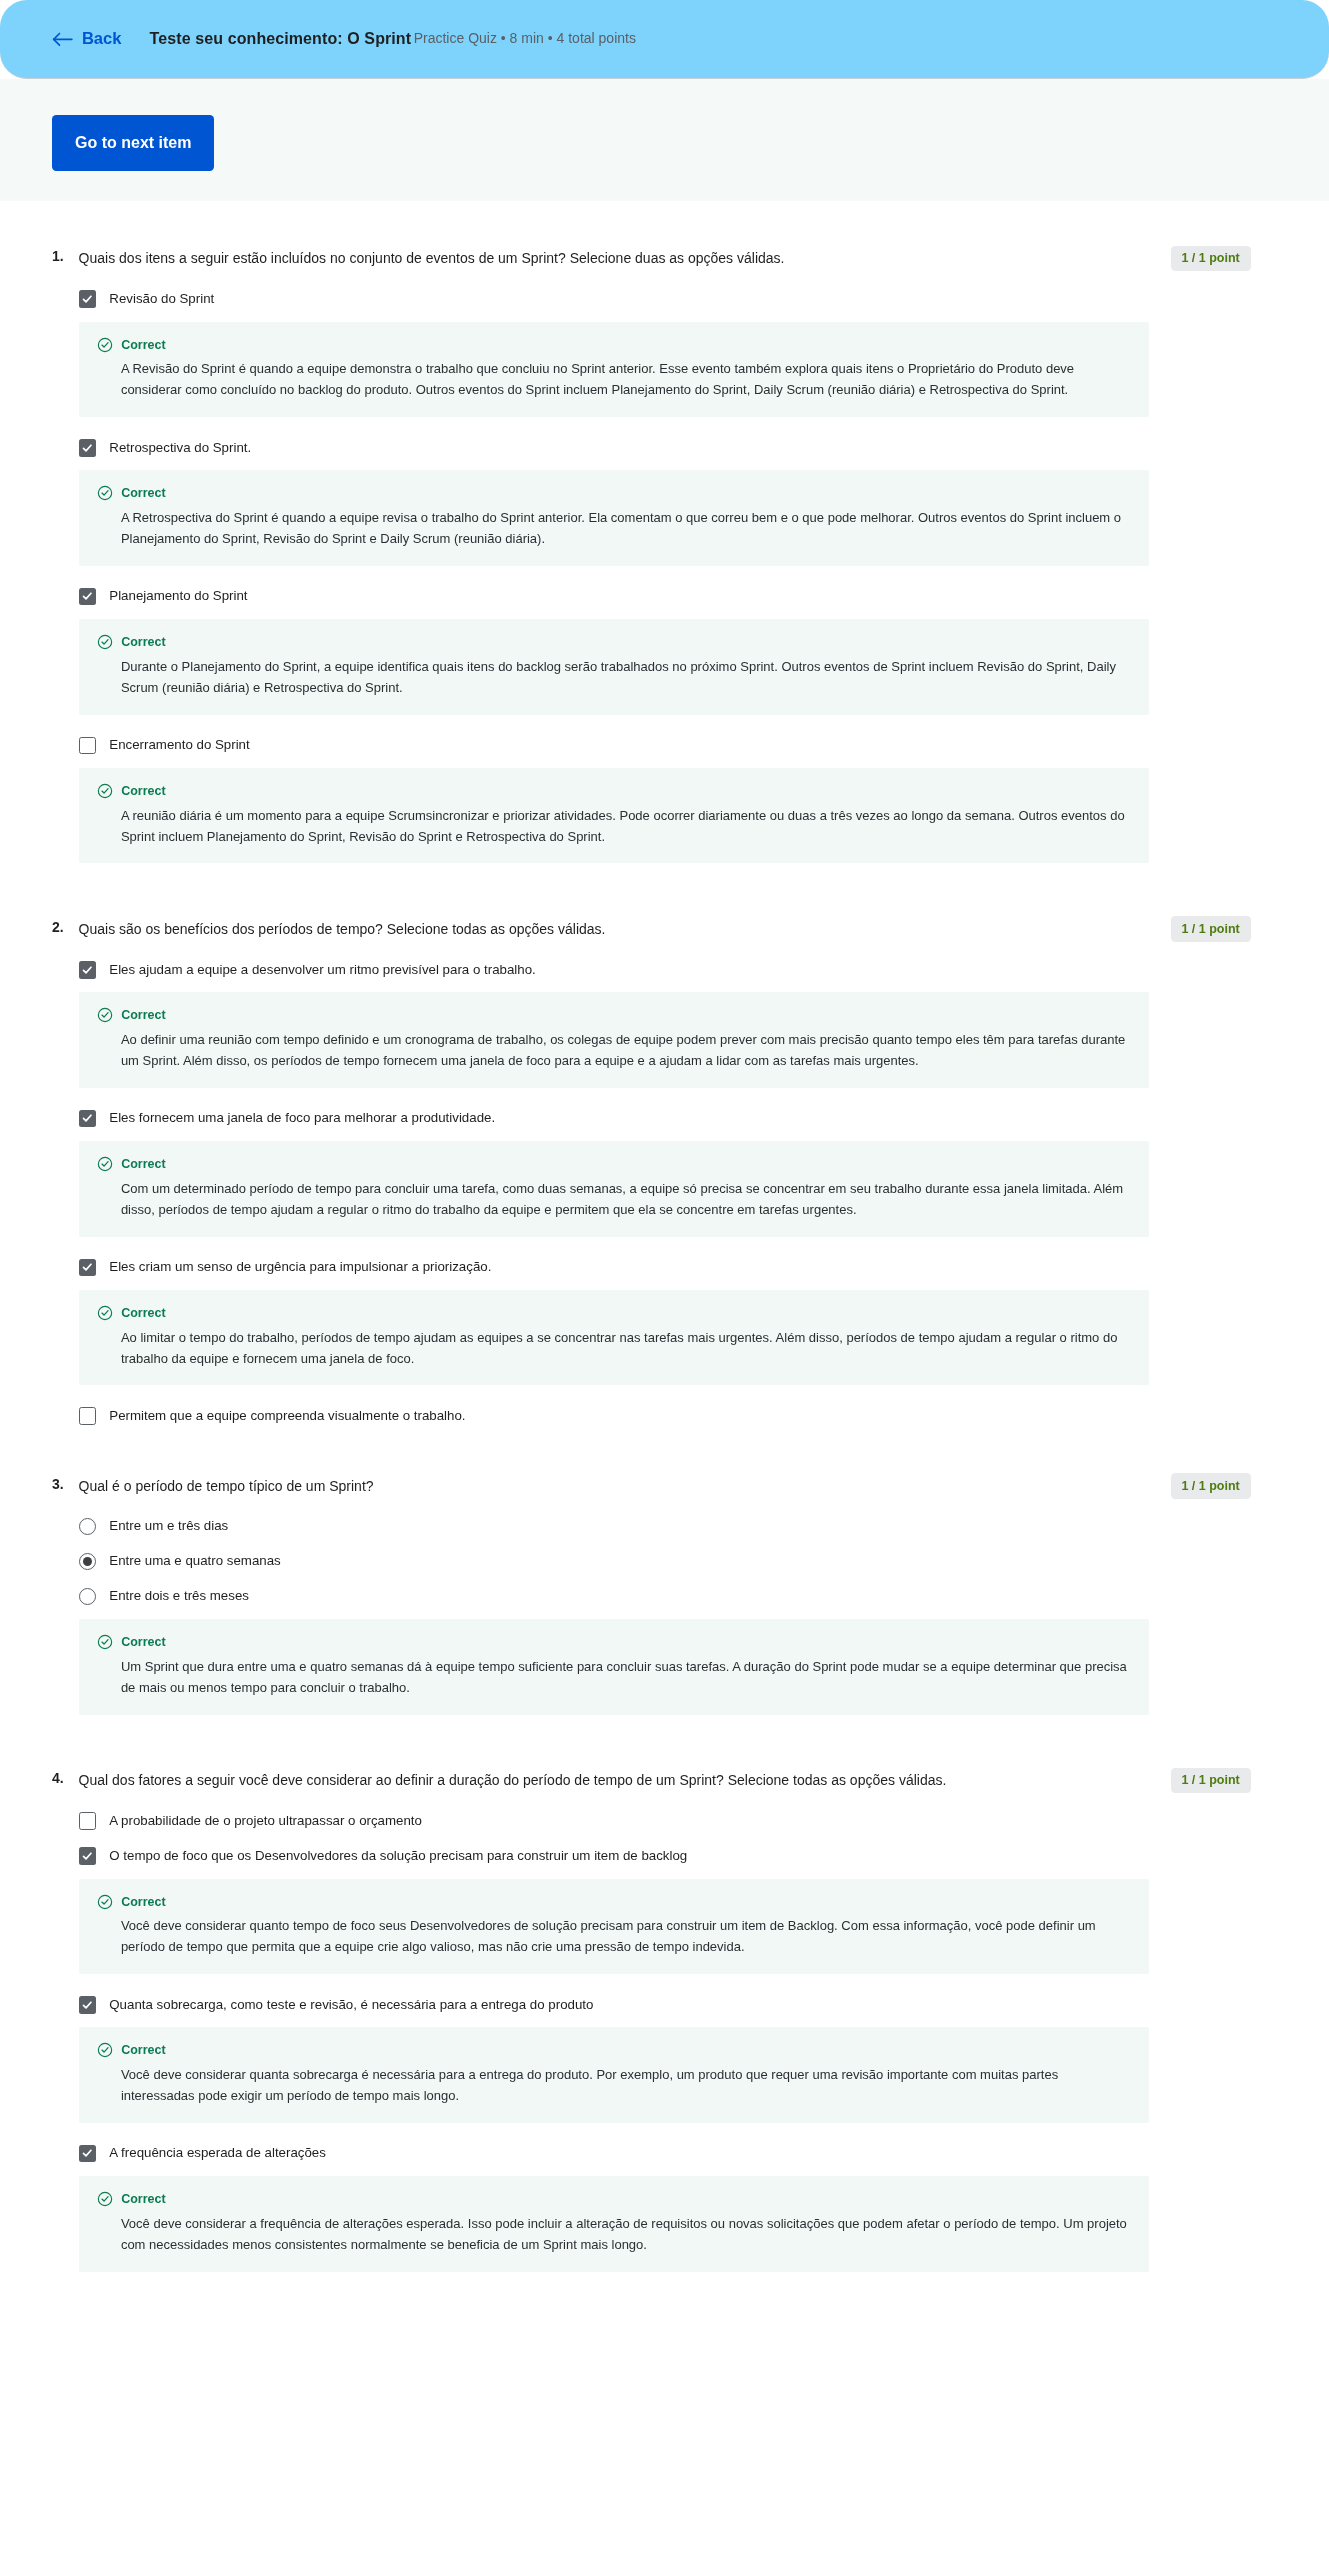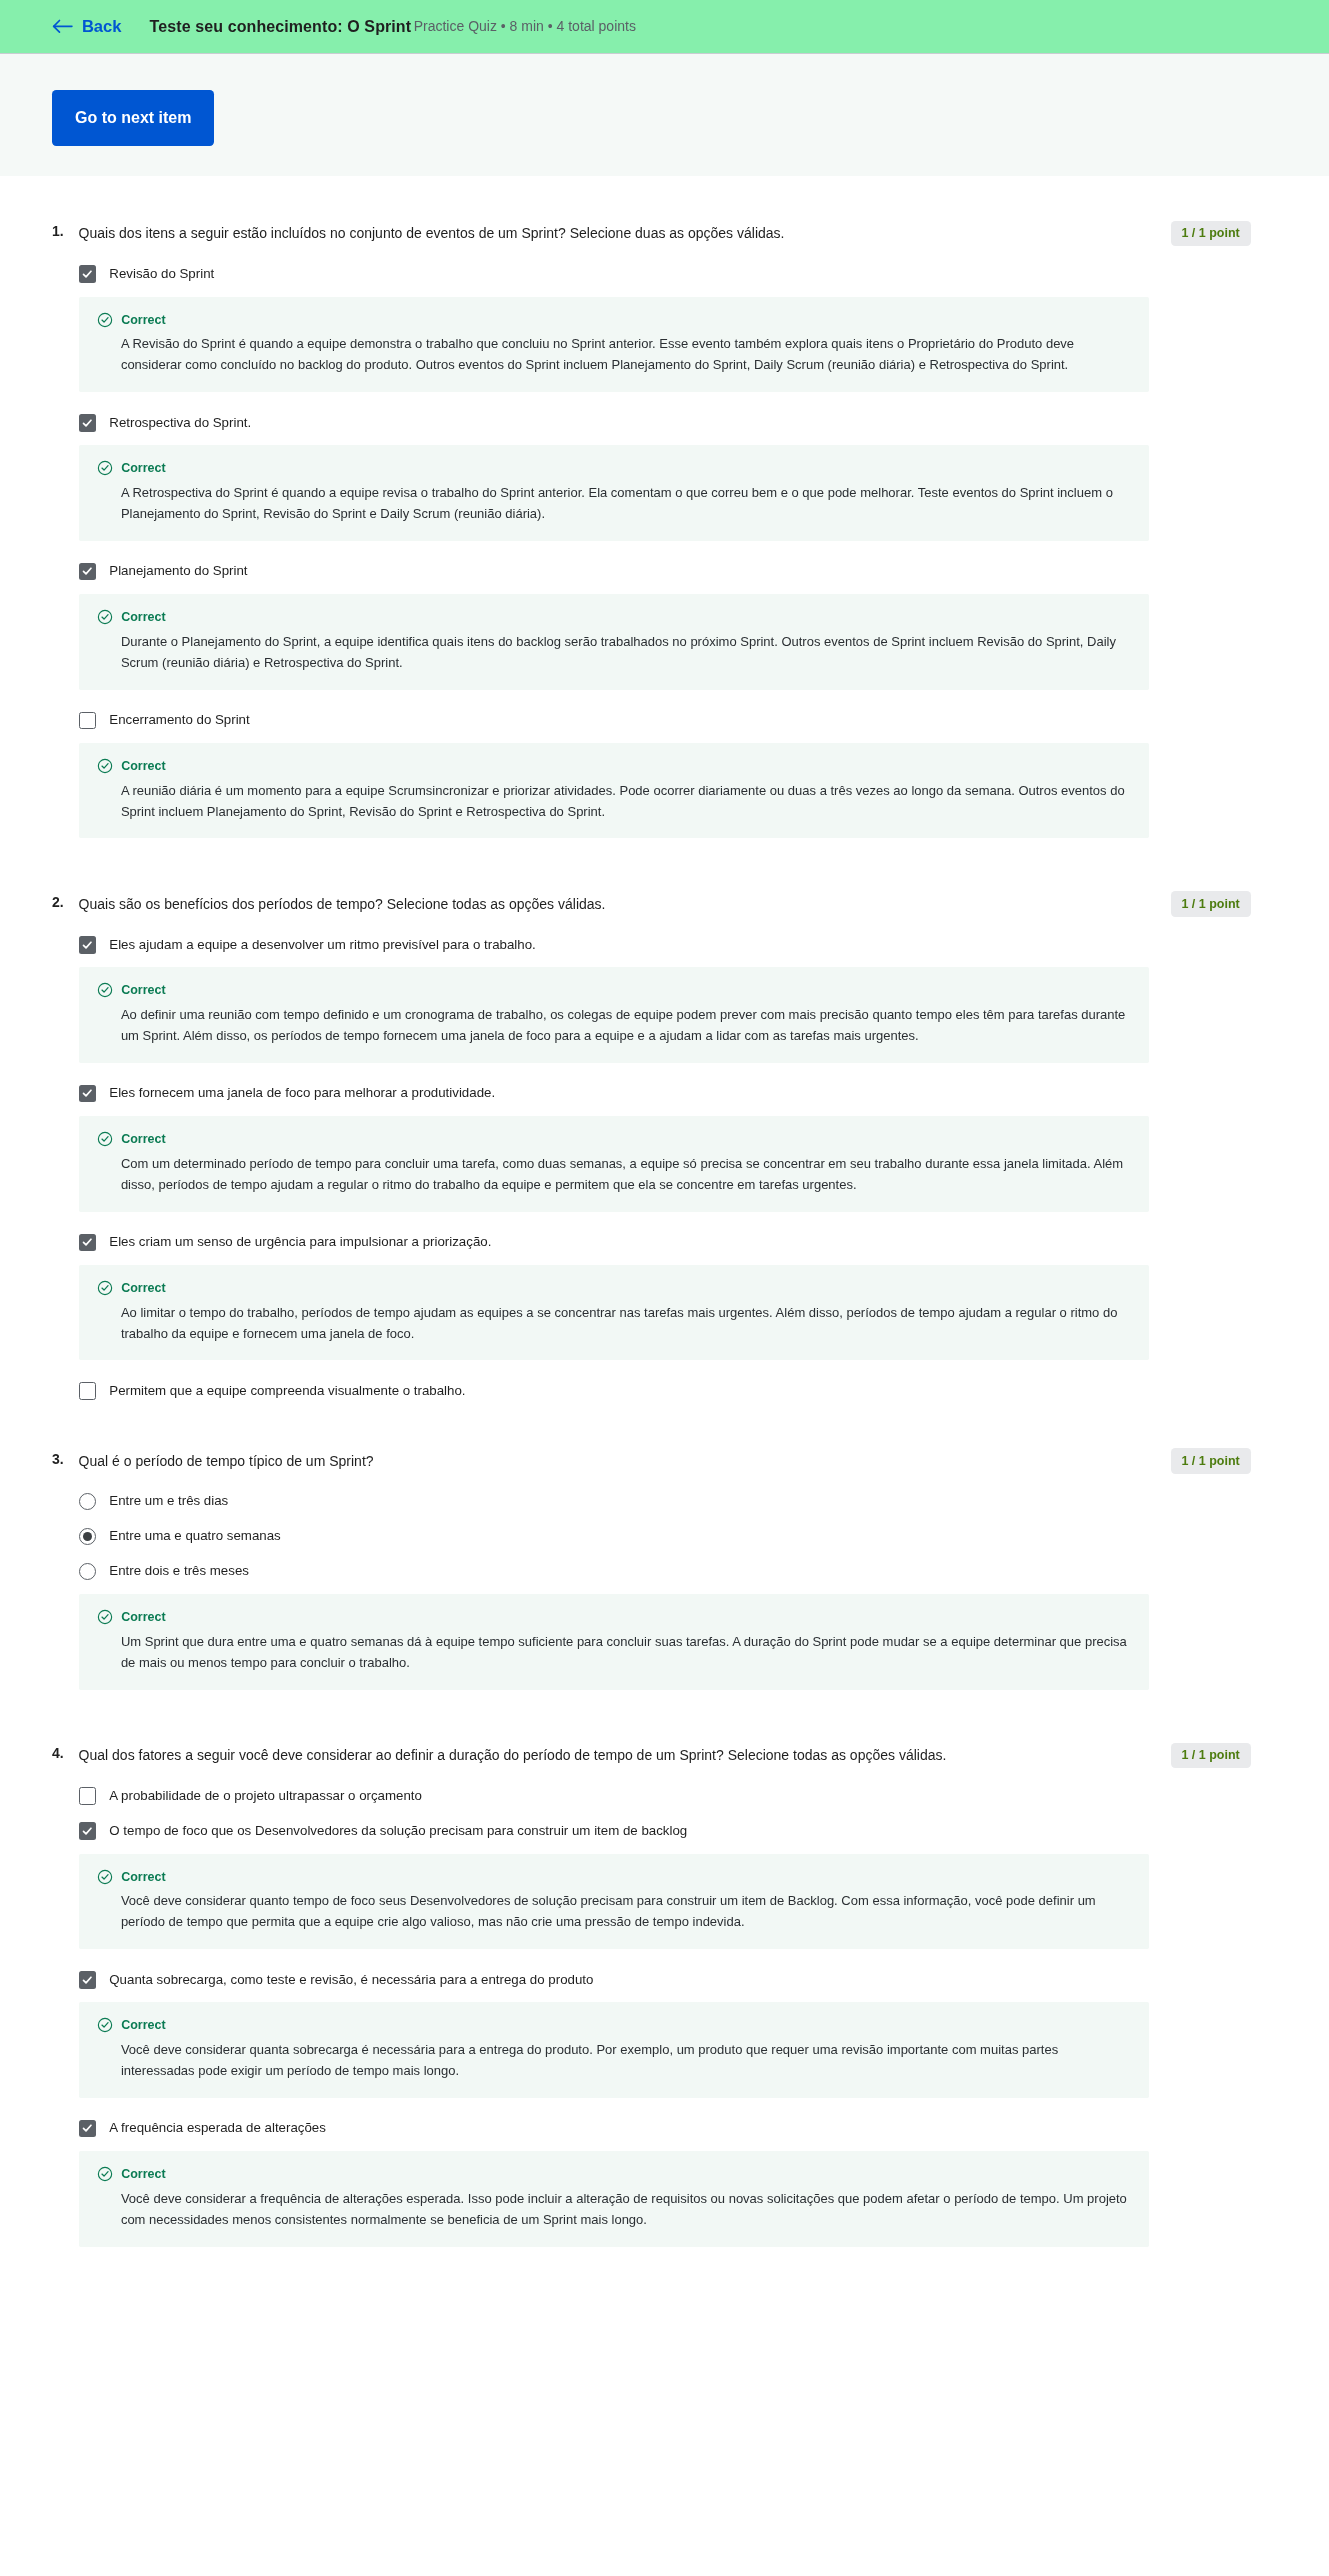--- a/index.html
+++ b/index.html
@@ -6,26 +6,27 @@
   html, body {
     width: 1329px;
     background: #ffffff;
     font-family: "Liberation Sans", sans-serif;
     color: #1f1f1f;
   }
   body { width: 1329px; min-height: 2576px; position: relative; }
 
   
   .topbar {
-    height: 54px;
-    background: #86efac;
+    height: 79px;
+    background: #7dd3fc;
     border-bottom: 0.8px solid #c9cdd2;
     display: flex;
     align-items: center;
     padding-left: 52px;
+    border-radius: 27px;
   }
   .back-link {
     display: flex;
     align-items: center;
     gap: 8.3px;
     color: #0056d2;
     font-weight: bold;
     font-size: 16.6px;
     cursor: pointer;
     margin-right: 28px;
@@ -228,21 +229,21 @@
           <div class="feedback">
             <div class="feedback-head">
               <span>
                 <svg class="fb-icon" viewBox="0 0 20 20" fill="none" xmlns="http://www.w3.org/2000/svg">
                   <circle cx="10" cy="10" r="8.3" stroke="#0b7b53" stroke-width="1.4"></circle>
                   <path d="M6.2 10.1 L8.8 12.6 L13.8 7.1" stroke="#0b7b53" stroke-width="1.6" stroke-linecap="round" stroke-linejoin="round"></path>
                 </svg>
               </span>
               <span class="fb-label">Correct</span>
             </div>
-            <div class="feedback-text">A Retrospectiva do Sprint é quando a equipe revisa o trabalho do Sprint anterior. Ela comentam o que correu bem e o que pode melhorar. Teste eventos do Sprint incluem o Planejamento do Sprint, Revisão do Sprint e Daily Scrum (reunião diária).</div>
+            <div class="feedback-text">A Retrospectiva do Sprint é quando a equipe revisa o trabalho do Sprint anterior. Ela comentam o que correu bem e o que pode melhorar. Outros eventos do Sprint incluem o Planejamento do Sprint, Revisão do Sprint e Daily Scrum (reunião diária).</div>
           </div>
           <div class="option-row">
             <span class="cbox checked">
               <svg viewBox="0 0 15 15" fill="none" xmlns="http://www.w3.org/2000/svg">
                 <path d="M3 7.6 L6 10.6 L12 3.9" stroke="#ffffff" stroke-width="2" stroke-linecap="round" stroke-linejoin="round"></path>
               </svg>
             </span>
             <span class="option-label">Planejamento do Sprint</span>
           </div>
           <div class="feedback">

